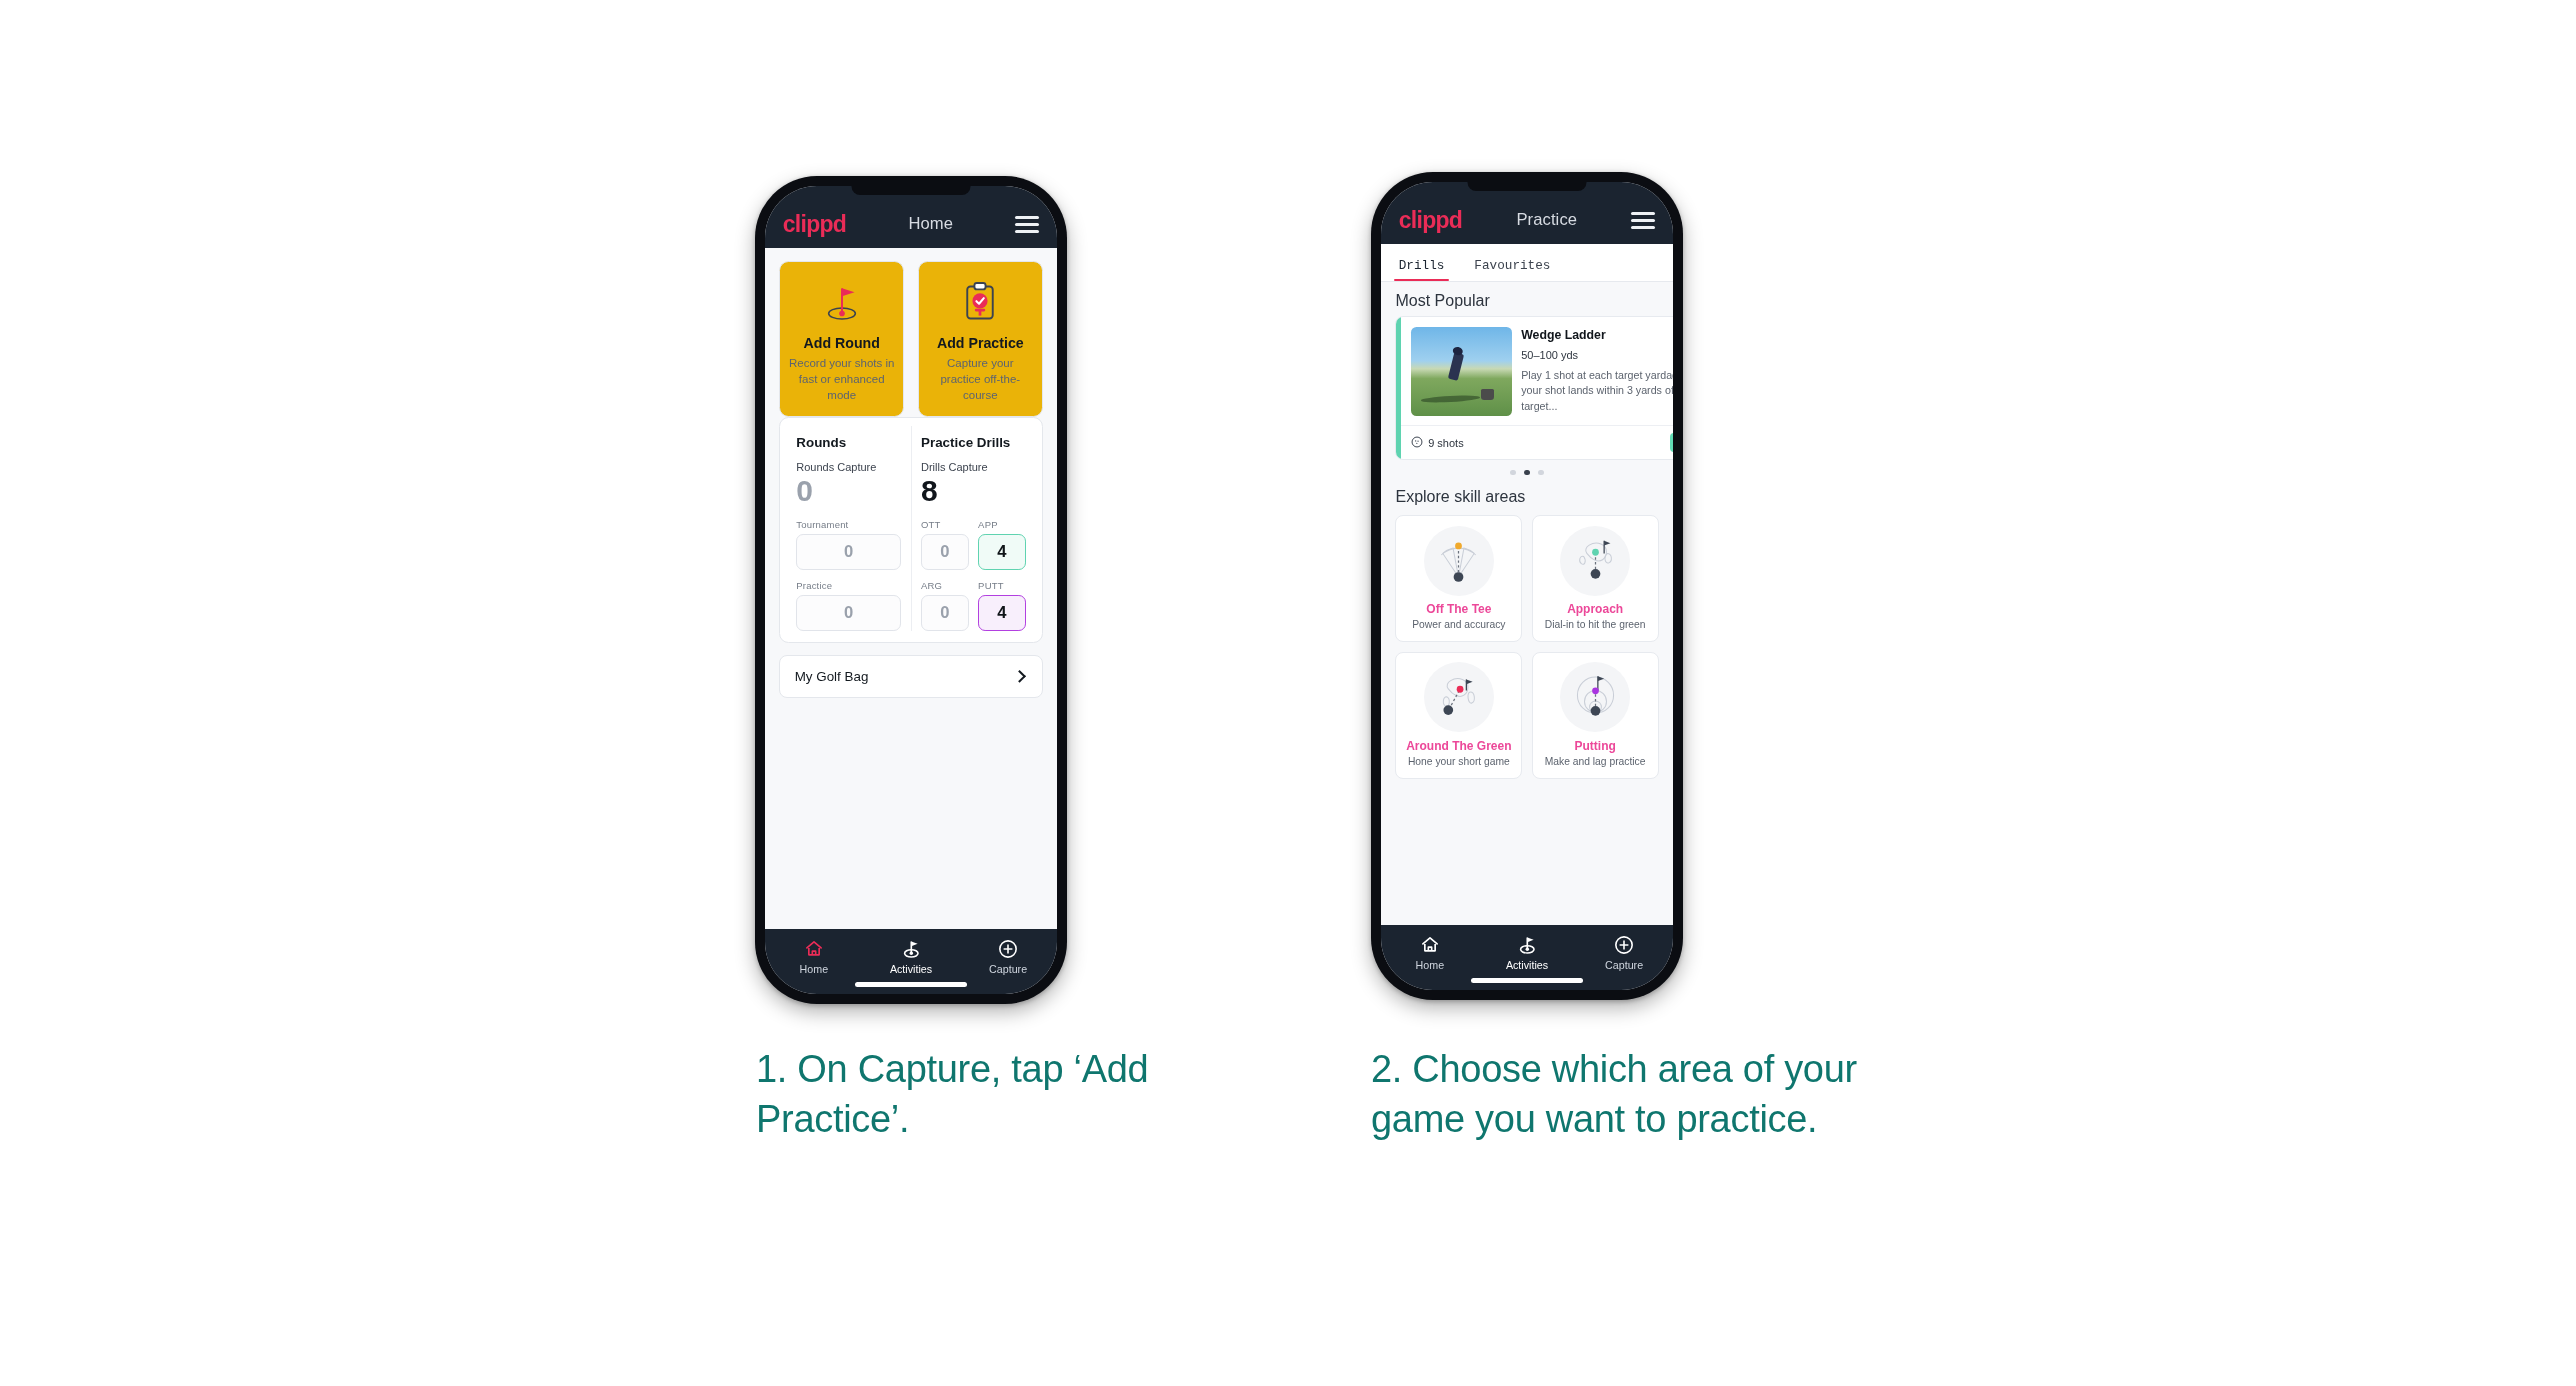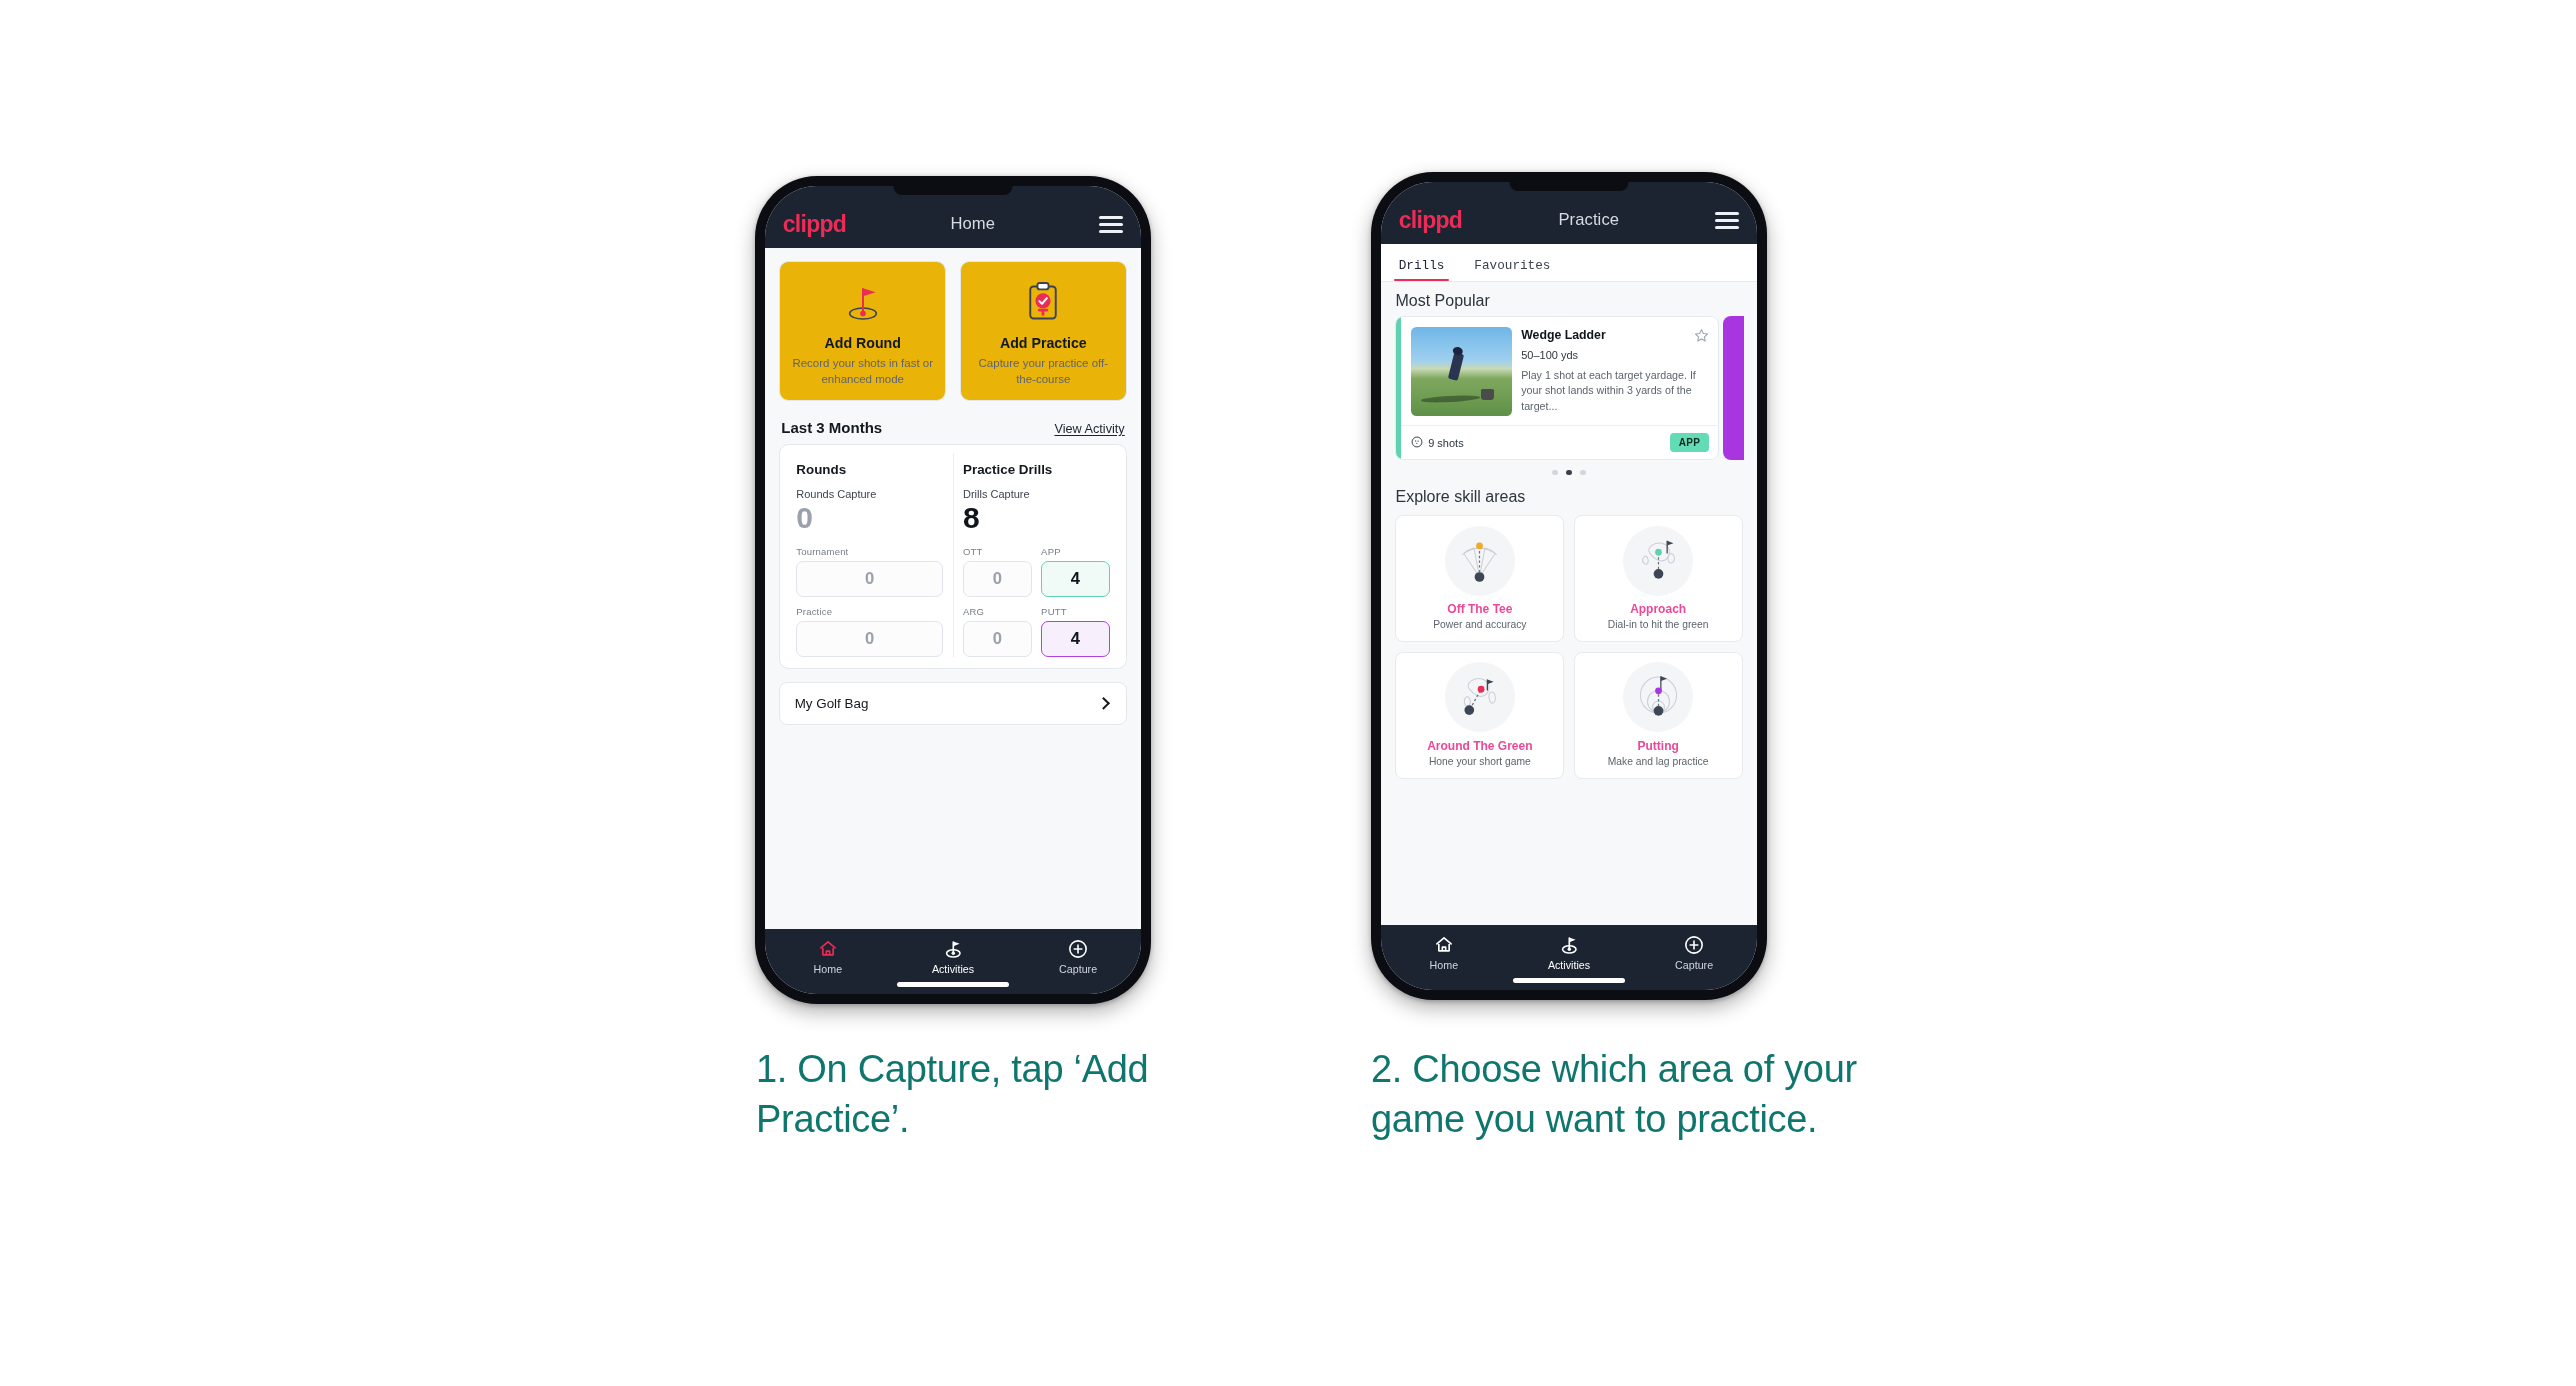--- a/index.html
+++ b/index.html
@@ -7,21 +7,21 @@
     width: 2576px; height: 1386px;
     background: #ffffff;
     font-family: "Liberation Sans", sans-serif;
     overflow: hidden;
   }
   .stage { position: relative; width: 2576px; height: 1386px; }
 
   
   .phone {
     position: absolute;
-    width: 396px; height: 828px;
+    width: 312px; height: 828px;
     background: #0b0d12;
     border-radius: 62px;
     padding: 10.3px;
     box-shadow: 0 8px 20.6px rgba(0,0,0,0.30), 0 1.6px 4.7px rgba(0,0,0,0.22);
   }
   .phone.p1 { left: 755px; top: 176px; }
   .phone.p2 { left: 1371px; top: 172px; }
   .screen {
     position: relative;
     width: 100%; height: 100%;
@@ -321,24 +321,20 @@
                 <path d="M20.5 25.3 L23.8 28.6 L29.8 21.6" fill="none" stroke="#ffffff" stroke-width="2.6" stroke-linecap="round" stroke-linejoin="round"></path>
                 <rect x="18.5" y="35" width="13" height="3.2" rx="1.4" fill="#ea2c57"></rect>
                 <rect x="23.3" y="36.5" width="3.4" height="7" fill="#ea2c57"></rect>
               </svg>
             </div>
             <div class="action-title">Add Practice</div>
             <div class="action-sub">Capture your practice off-the-course</div>
           </div>
         </div>
 
-        <div class="sec-head">
-          <div class="sec-title">Last 3 Months</div>
-          <a class="sec-link" href="#">View Activity</a>
-        </div>
 
         <div class="stats-panel">
 
           <div class="stats-col left">
             <div class="stats-h">Rounds</div>
             <div class="stats-cap">Rounds Capture</div>
             <div class="stats-big zero">0</div>
 
             <div class="field-grid">
               <div class="field-lbl">Tournament</div>

